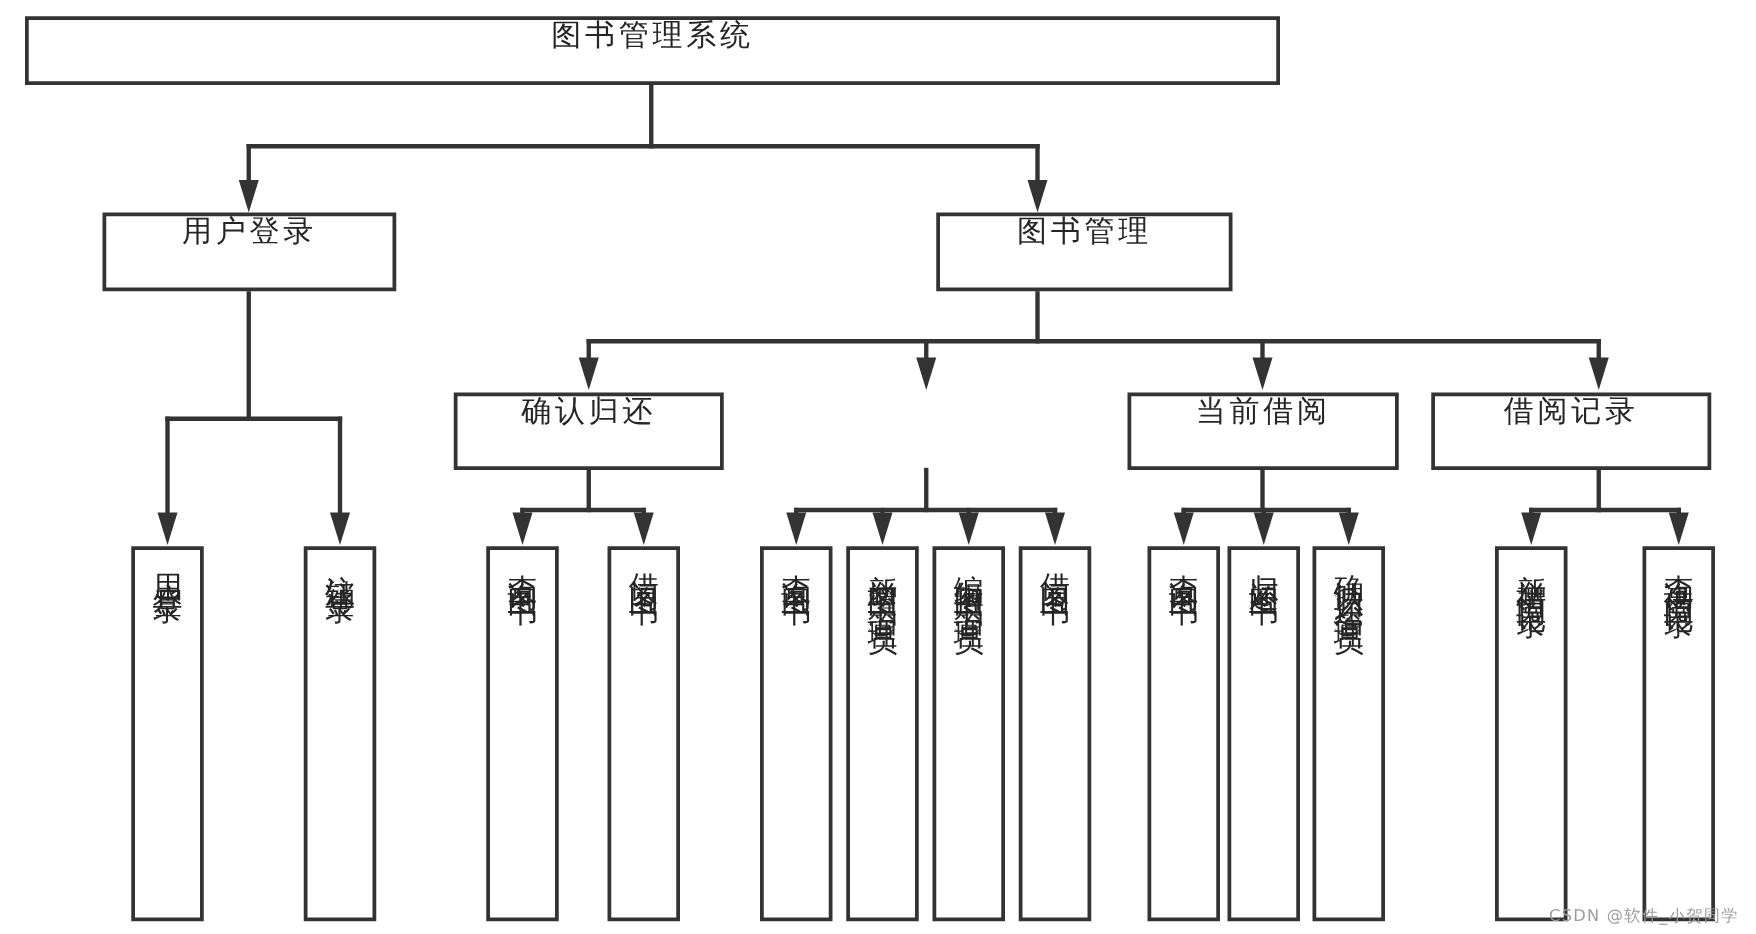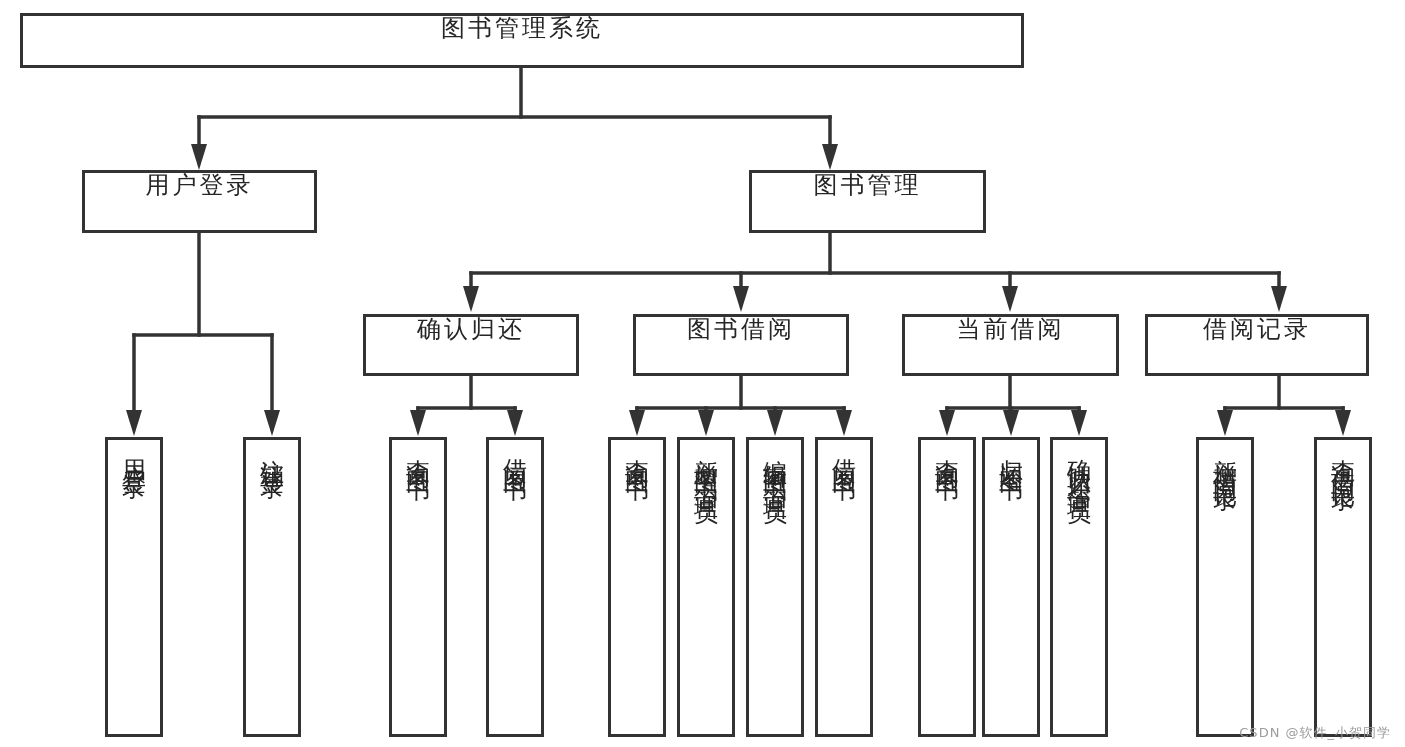--- a/index.html
+++ b/index.html
@@ -146,23 +146,20 @@
   <div class="box" style="left:82px;top:170px;width:235px;height:63px">
     <span class="lbl">用户登录</span>
   </div>
   <div class="box" style="left:749px;top:170px;width:237px;height:63px">
     <span class="lbl">图书管理</span>
   </div>
 
   <div class="box" style="left:363px;top:314px;width:216px;height:62px">
     <span class="lbl">确认归还</span>
   </div>
-  <div class="box" style="left:633px;top:314px;width:216px;height:62px">
-    <span class="lbl">图书借阅</span>
-  </div>
   <div class="box" style="left:902px;top:314px;width:217px;height:62px">
     <span class="lbl">当前借阅</span>
   </div>
   <div class="box" style="left:1145px;top:314px;width:224px;height:62px">
     <span class="lbl">借阅记录</span>
   </div>
 
   <div class="box" style="left:105px;top:437px;width:58px;height:300px">
     <span class="lbl-v">用户登录</span>
   </div>

